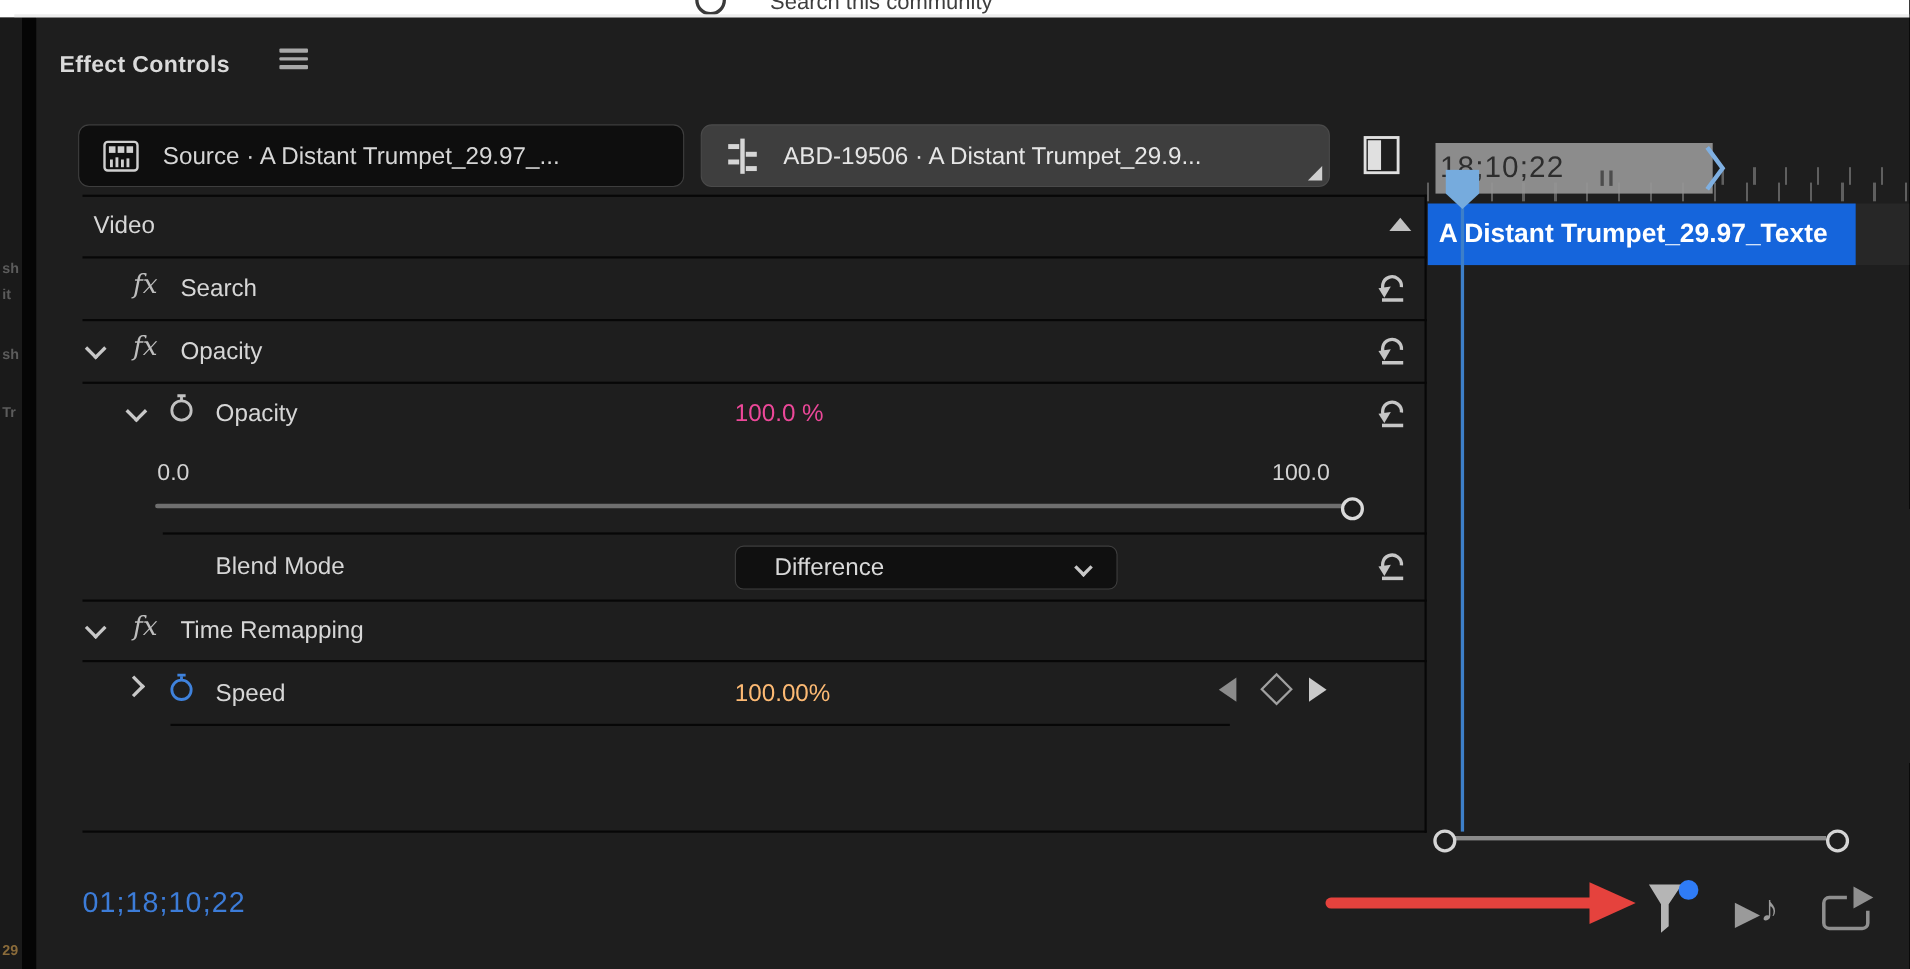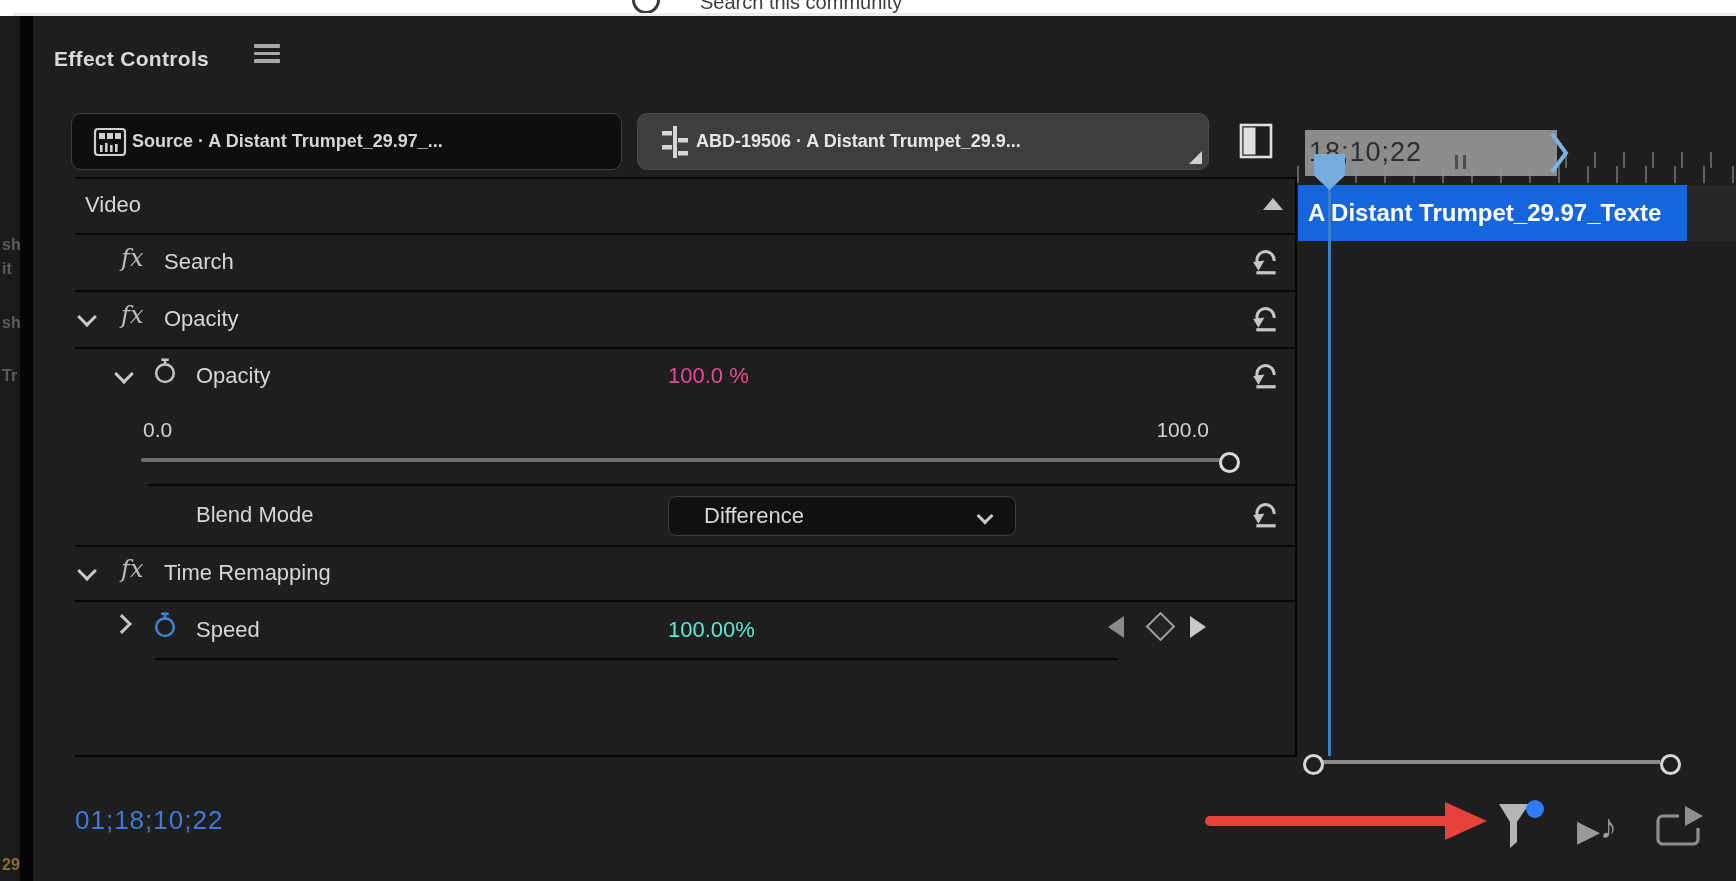--- a/index.html
+++ b/index.html
@@ -5,45 +5,45 @@
   html,body{margin:0;padding:0;background:#000;}
   .stage{position:relative;width:1736px;height:881px;background:#0c0c0c;overflow:hidden;
          font-family:"Liberation Sans",sans-serif;-webkit-font-smoothing:antialiased;}
   .abs{position:absolute;}
   
   .top-remnant{left:0;top:0;width:1736px;height:16px;background:#ffffff;overflow:hidden;}
   .remnant-search-text{left:700px;top:-9px;font-size:20px;color:#3e3e3e;}
   .remnant-search-circle{left:632px;top:-14px;width:22px;height:22px;border:3px solid #3a3a3a;border-radius:50%;}
   .white-line{left:13px;top:13px;width:1723px;height:3px;background:#ededed;}
   .left-remnant{left:0;top:16px;width:20px;height:865px;background:#1a1a1a;overflow:hidden;}
-  .left-frag{left:2px;font-size:16px;color:#5c5c5c;font-weight:700;}
+  .left-frag{left:2px;font-size:13px;color:#5c5c5c;font-weight:700;}
   .left-divider{left:20px;top:16px;width:13px;height:865px;background:#050505;}
   
   .panel{left:33px;top:16px;width:1703px;height:865px;background:#1e1e1e;}
   .panel-title{left:21px;top:19px;font-size:21px;font-weight:700;color:#dadada;letter-spacing:.3px;margin-top:12px;}
   .hamburger{left:221px;top:28px;width:26px;height:20px;}
   .hamburger div{height:3.5px;background:#a8a8a8;margin-bottom:4px;border-radius:1px;}
   
   .tab{top:97px;height:57px;border-radius:10px;display:flex;align-items:center;box-sizing:border-box;}
   .tab-source{left:38px;width:551px;background:#0e0e0e;border:1.5px solid #3e3e3e;}
   .tab-sequence{left:604px;width:572px;background:#3e3e3e;border:1.5px solid #4a4a4a;}
-  .tab-label{font-size:18px;color:#d6d6d6;margin-left:4px;white-space:nowrap;overflow:hidden;font-weight:bold;}
+  .tab-label{font-size:22px;color:#d6d6d6;margin-left:20px;white-space:nowrap;overflow:hidden;}
   .tab-icon{margin-left:20px;flex:0 0 auto;}
   .tab-corner{right:6px;bottom:5px;width:0;height:0;border-bottom:13px solid #cfcfcf;border-left:13px solid transparent;}
   .split-icon{left:1206px;top:106px;}
   
   .hline{background:#070707;height:2px;}
   .vline{background:#070707;width:2px;}
   .row-label{font-size:22px;color:#d6d6d6;white-space:nowrap;}
   .fx-glyph{font-family:"DejaVu Serif",serif;font-style:italic;font-size:24px;color:#bdbdbd;}
   .chev{width:11px;height:11px;border-right:3px solid #c8c8c8;border-bottom:3px solid #c8c8c8;}
   .chev-down{transform:rotate(45deg);}
   .chev-right{transform:rotate(-45deg);}
   .blue-val{font-size:22px;color:#ec4899;}
-  .gray-val{font-size:22px;color:#5eead4;}
+  .gray-val{font-size:22px;color:#fdba74;}
   .tri-up{width:0;height:0;border-left:10px solid transparent;border-right:10px solid transparent;border-bottom:12px solid #c2c2c2;}
   .slider-num{font-size:21px;color:#d2d2d2;}
   .slider-track{height:4px;background:#6f6f6f;border-radius:2px;}
   .slider-handle{width:15px;height:15px;border:3px solid #dadada;border-radius:50%;background:#1c1c1c;}
   .dropdown{left:635px;top:480px;width:348px;height:40px;background:#101010;border:1.5px solid #3e3e3e;
             border-radius:8px;display:flex;align-items:center;justify-content:space-between;box-sizing:border-box;}
   .dropdown-text{font-size:22px;color:#d8d8d8;margin-left:35px;}
   .dropdown .chev{margin-right:24px;width:9px;height:9px;}
   .kf-left{width:0;height:0;border-top:11px solid transparent;border-bottom:11px solid transparent;border-right:16px solid #8b8b8b;}
   .kf-right{width:0;height:0;border-top:11px solid transparent;border-bottom:11px solid transparent;border-left:16px solid #c9c9c9;}

